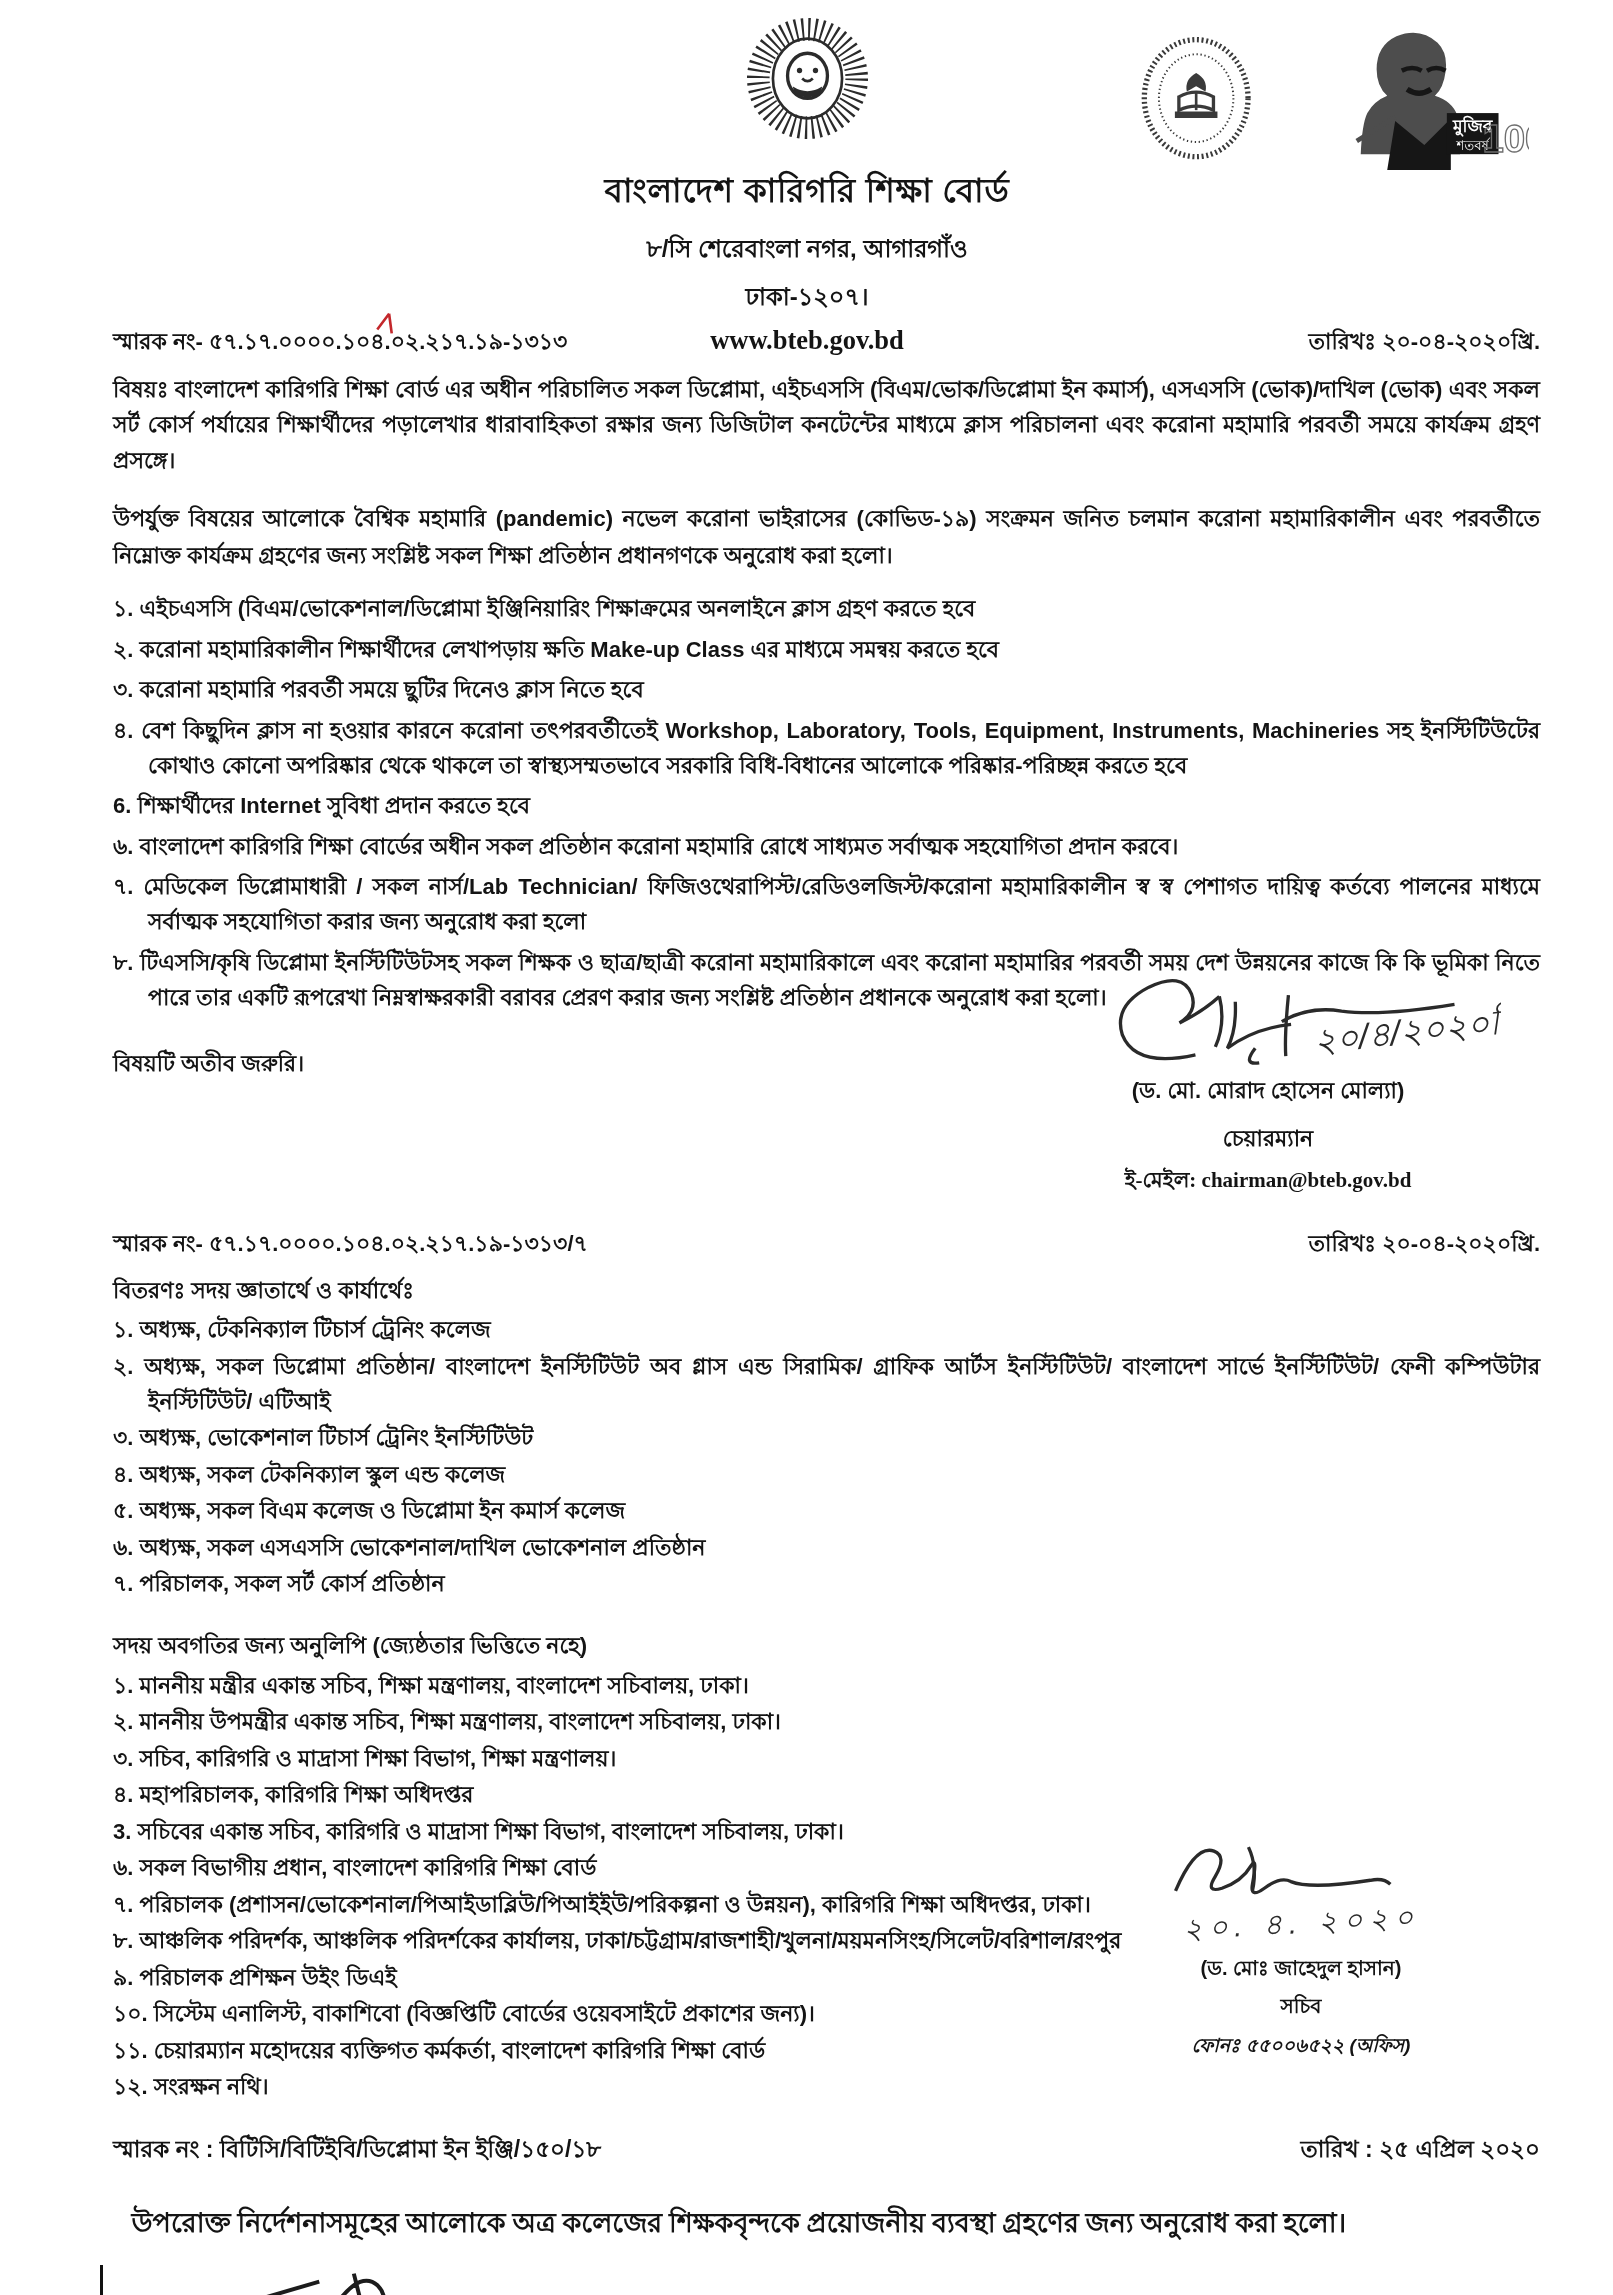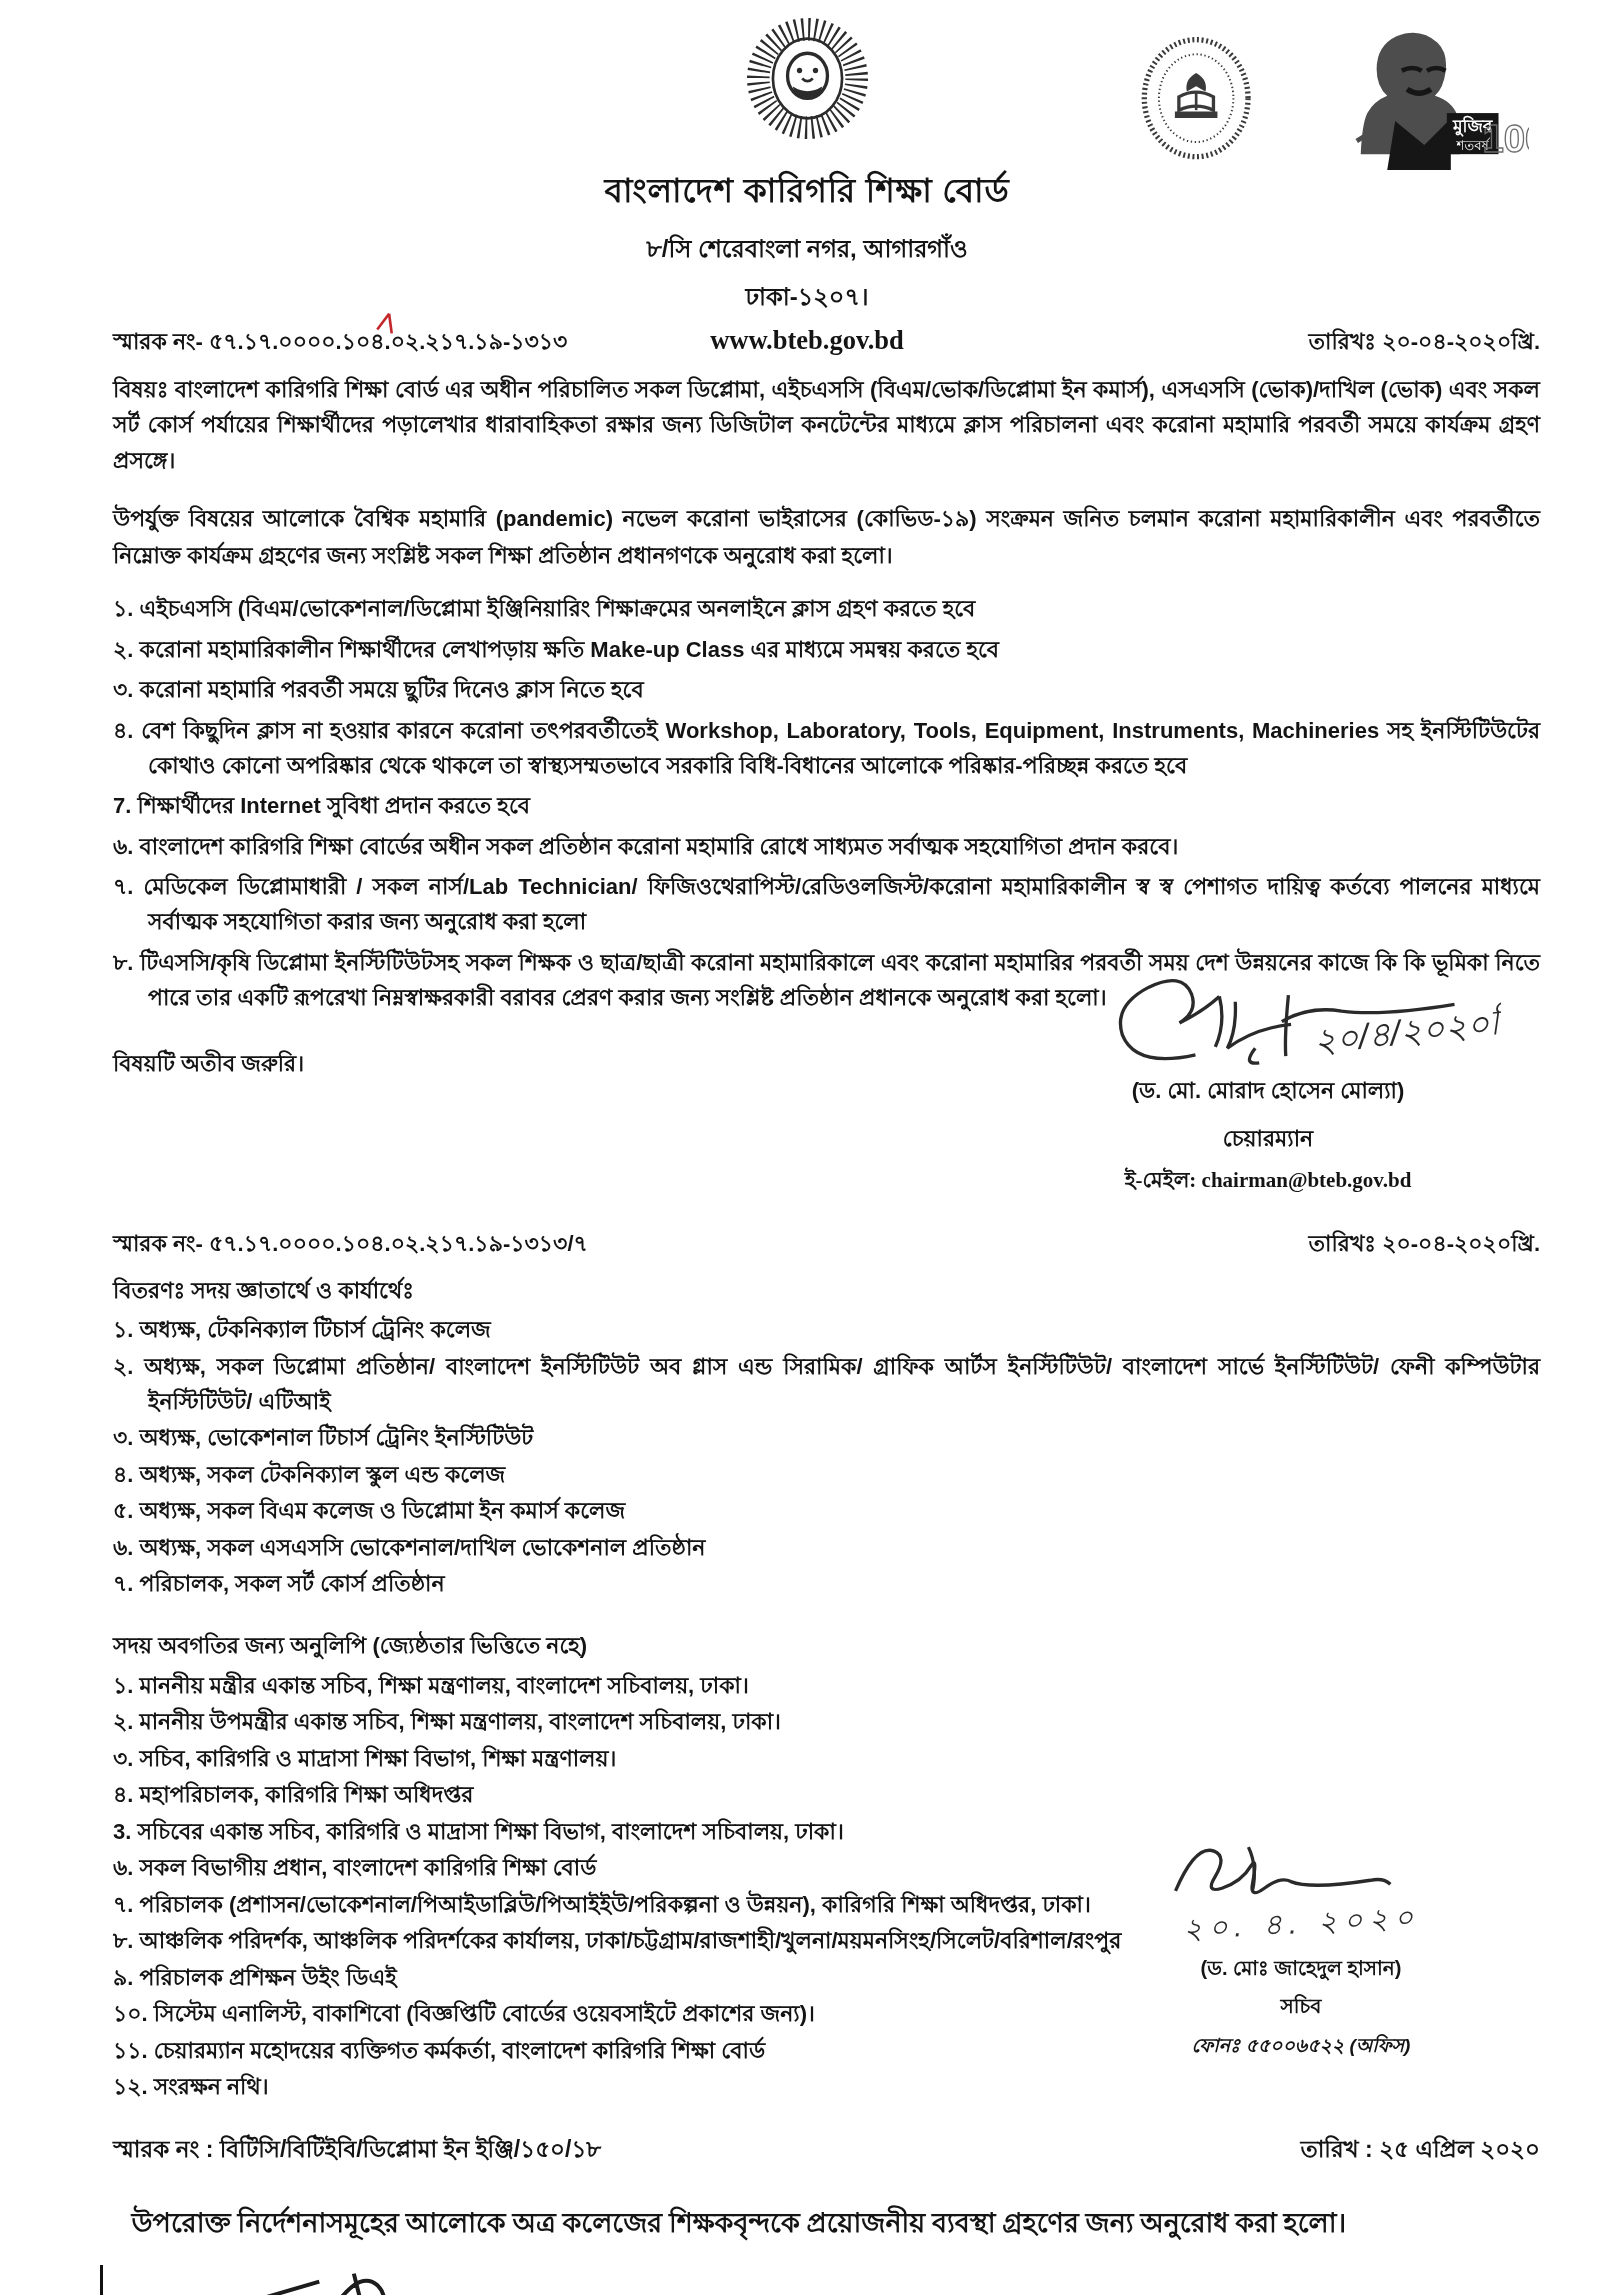--- a/index.html
+++ b/index.html
@@ -120,21 +120,21 @@
     <div class="subject">বিষয়ঃ বাংলাদেশ কারিগরি শিক্ষা বোর্ড এর অধীন পরিচালিত সকল ডিপ্লোমা, এইচএসসি (বিএম/ভোক/ডিপ্লোমা ইন কমার্স), এসএসসি (ভোক)/দাখিল (ভোক) এবং সকল সর্ট কোর্স পর্যায়ের শিক্ষার্থীদের পড়ালেখার ধারাবাহিকতা রক্ষার জন্য ডিজিটাল কনটেন্টের মাধ্যমে ক্লাস পরিচালনা এবং করোনা মহামারি পরবর্তী সময়ে কার্যক্রম গ্রহণ প্রসঙ্গে।</div>
 
     <div class="intro">উপর্যুক্ত বিষয়ের আলোকে বৈশ্বিক মহামারি (pandemic) নভেল করোনা ভাইরাসের (কোভিড-১৯) সংক্রমন জনিত চলমান করোনা মহামারিকালীন এবং পরবর্তীতে নিম্নোক্ত কার্যক্রম গ্রহণের জন্য সংশ্লিষ্ট সকল শিক্ষা প্রতিষ্ঠান প্রধানগণকে অনুরোধ করা হলো।</div>
 
     <div class="list">
 
     <div class="li">১. এইচএসসি (বিএম/ভোকেশনাল/ডিপ্লোমা ইঞ্জিনিয়ারিং শিক্ষাক্রমের অনলাইনে ক্লাস গ্রহণ করতে হবে</div>
         <div class="li">২. করোনা মহামারিকালীন শিক্ষার্থীদের লেখাপড়ায় ক্ষতি Make-up Class এর মাধ্যমে সমন্বয় করতে হবে</div>
         <div class="li">৩. করোনা মহামারি পরবর্তী সময়ে ছুটির দিনেও ক্লাস নিতে হবে</div>
         <div class="li">৪. বেশ কিছুদিন ক্লাস না হওয়ার কারনে করোনা তৎপরবর্তীতেই Workshop, Laboratory, Tools, Equipment, Instruments, Machineries সহ ইনস্টিটিউটের কোথাও কোনো অপরিষ্কার থেকে থাকলে তা স্বাস্থ্যসম্মতভাবে সরকারি বিধি-বিধানের আলোকে পরিষ্কার-পরিচ্ছন্ন করতে হবে</div>
-        <div class="li">7. শিক্ষার্থীদের Internet সুবিধা প্রদান করতে হবে</div>
+        <div class="li">6. শিক্ষার্থীদের Internet সুবিধা প্রদান করতে হবে</div>
         <div class="li">৬. বাংলাদেশ কারিগরি শিক্ষা বোর্ডের অধীন সকল প্রতিষ্ঠান করোনা মহামারি রোধে সাধ্যমত সর্বাত্মক সহযোগিতা প্রদান করবে।</div>
         <div class="li">৭. মেডিকেল ডিপ্লোমাধারী / সকল নার্স/Lab Technician/ ফিজিওথেরাপিস্ট/রেডিওলজিস্ট/করোনা মহামারিকালীন স্ব স্ব পেশাগত দায়িত্ব কর্তব্যে পালনের মাধ্যমে সর্বাত্মক সহযোগিতা করার জন্য অনুরোধ করা হলো</div>
         <div class="li">৮. টিএসসি/কৃষি ডিপ্লোমা ইনস্টিটিউটসহ সকল শিক্ষক ও ছাত্র/ছাত্রী করোনা মহামারিকালে এবং করোনা মহামারির পরবর্তী সময় দেশ উন্নয়নের কাজে কি কি ভূমিকা নিতে পারে তার একটি রূপরেখা নিম্নস্বাক্ষরকারী বরাবর প্রেরণ করার জন্য সংশ্লিষ্ট প্রতিষ্ঠান প্রধানকে অনুরোধ করা হলো।</div>
       </div>
 
     <div class="sig-zone">
       <div class="urgent">বিষয়টি অতীব জরুরি।</div>
       <div class="sig-block">
         <svg width="465" height="100" viewBox="0 0 700 150">
           <path d="M240 120 q-90 20 -110 -30 q-14 -44 40 -72 q50 -24 64 10 q10 26 -18 44 q36 -18 60 -40" fill="none" stroke="#2a2a2a" stroke-width="5"></path>

